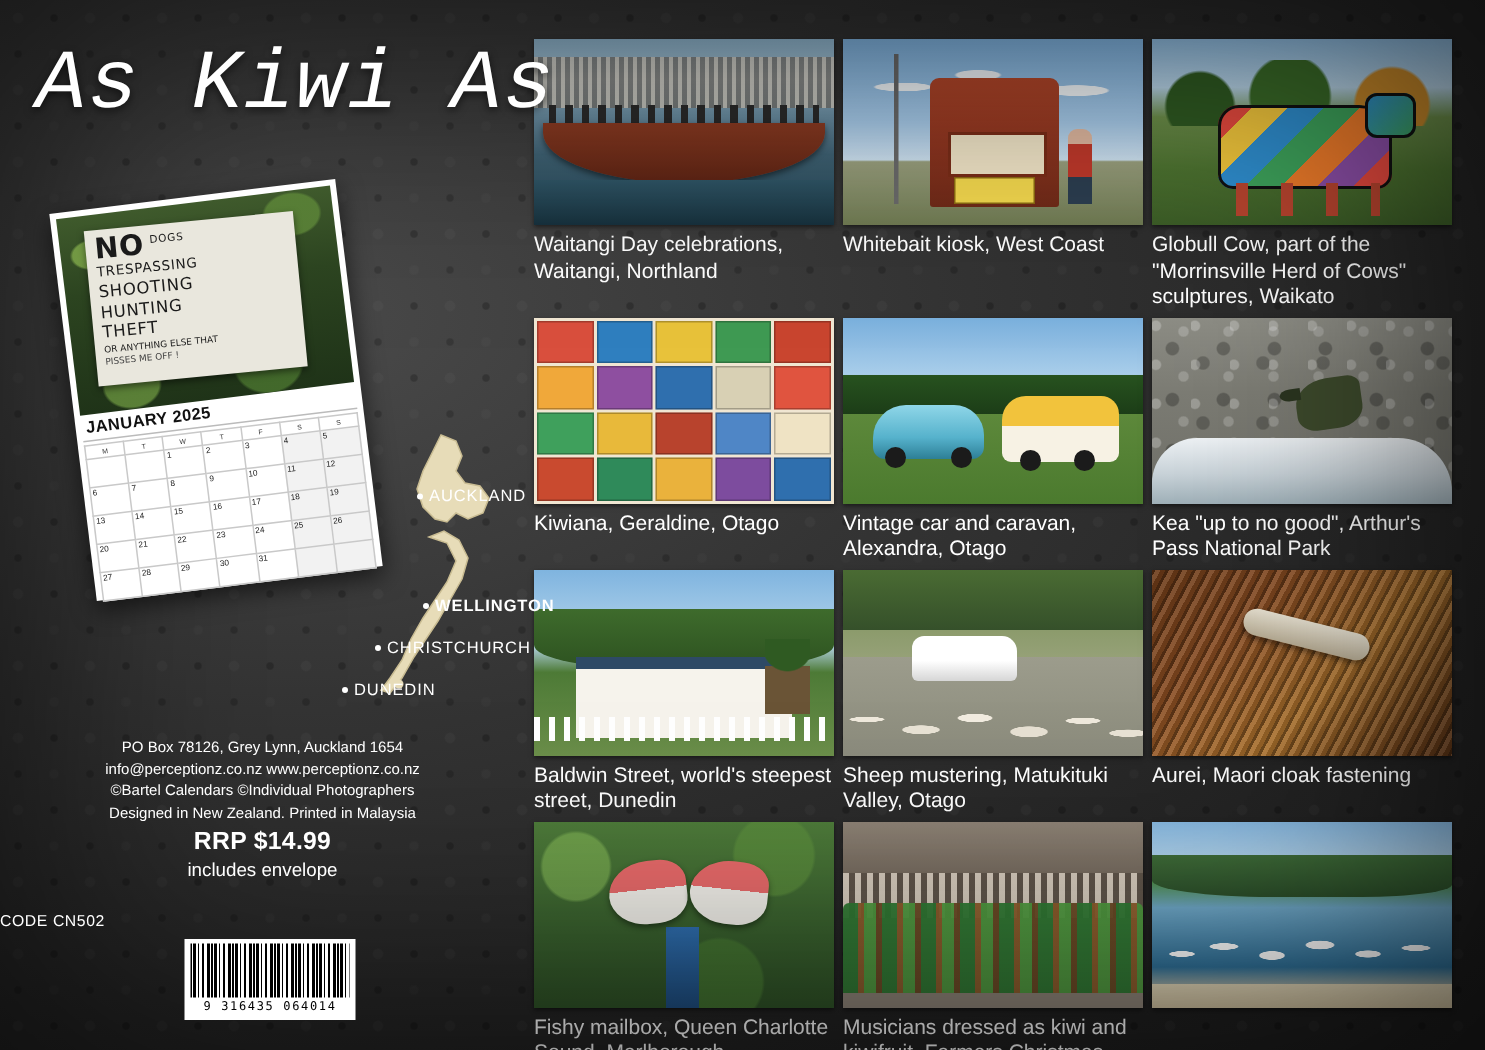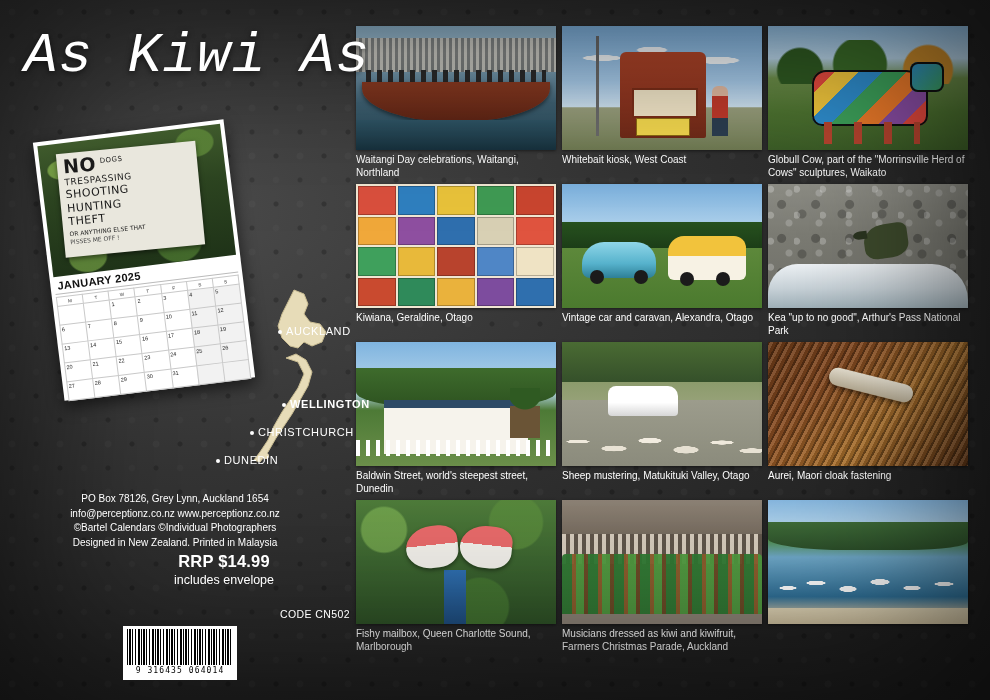--- a/index.html
+++ b/index.html
@@ -176,53 +176,52 @@
     display: inline-block;
     width: 4px; height: 4px;
     border-radius: 50%;
     background: #ffffff;
     margin-right: 4px;
     vertical-align: middle;
   }
   .lbl-auckland   { left: 278px; top: 325px; }
   .lbl-wellington { left: 282px; top: 398px; font-weight: bold; }
   .lbl-christchurch { left: 250px; top: 426px; }
-  .lbl-dunedin    { left: 216px; top: 454px; }
+  .lbl-dunedin    { left: 228px; top: 454px; }
 
   
   .contact {
     position: absolute;
     left: 0;
     top: 492px;
     width: 350px;
     text-align: center;
     color: #ffffff;
     font-size: 10px;
     line-height: 1.45;
   }
   .contact div { white-space: nowrap; }
 
   .rrp {
     position: absolute;
-    left: 15px;
+    left: 0;
     top: 552px;
     width: 350px;
     text-align: center;
     color: #ffffff;
-    padding-left: 34px;
   }
   .rrp .price { font-size: 16.5px; font-weight: bold; letter-spacing: .2px; }
   .rrp .env { font-size: 12.5px; margin-top: 2px; }
 
   .code {
     position: absolute;
     left: 0;
     top: 608px;
     width: 350px;
-    text-align: right;
+    text-align: left;
     color: #ffffff;
     font-size: 10.5px;
     letter-spacing: .4px;
   }
 
   .barcode {
     position: absolute;
     left: 123px;
     top: 626px;
     width: 114px;
@@ -265,21 +264,21 @@
   .thumb {
     width: 200px;
     height: 124px;
     position: relative;
     overflow: hidden;
     background: #555;
     box-shadow: 0 1px 3px rgba(0,0,0,.5);
   }
   .caption {
     color: #ffffff;
-    font-size: 10px;
+    font-size: 14px;
     line-height: 1.25;
     margin-top: 4px;
     min-height: 24px;
   }
 
   
   .t-waka {
     background:
       linear-gradient(180deg, #8fb6cf 0%, #a9c6d8 22%, #6f93a8 40%, #3f6274 62%, #22414f 100%);
   }

